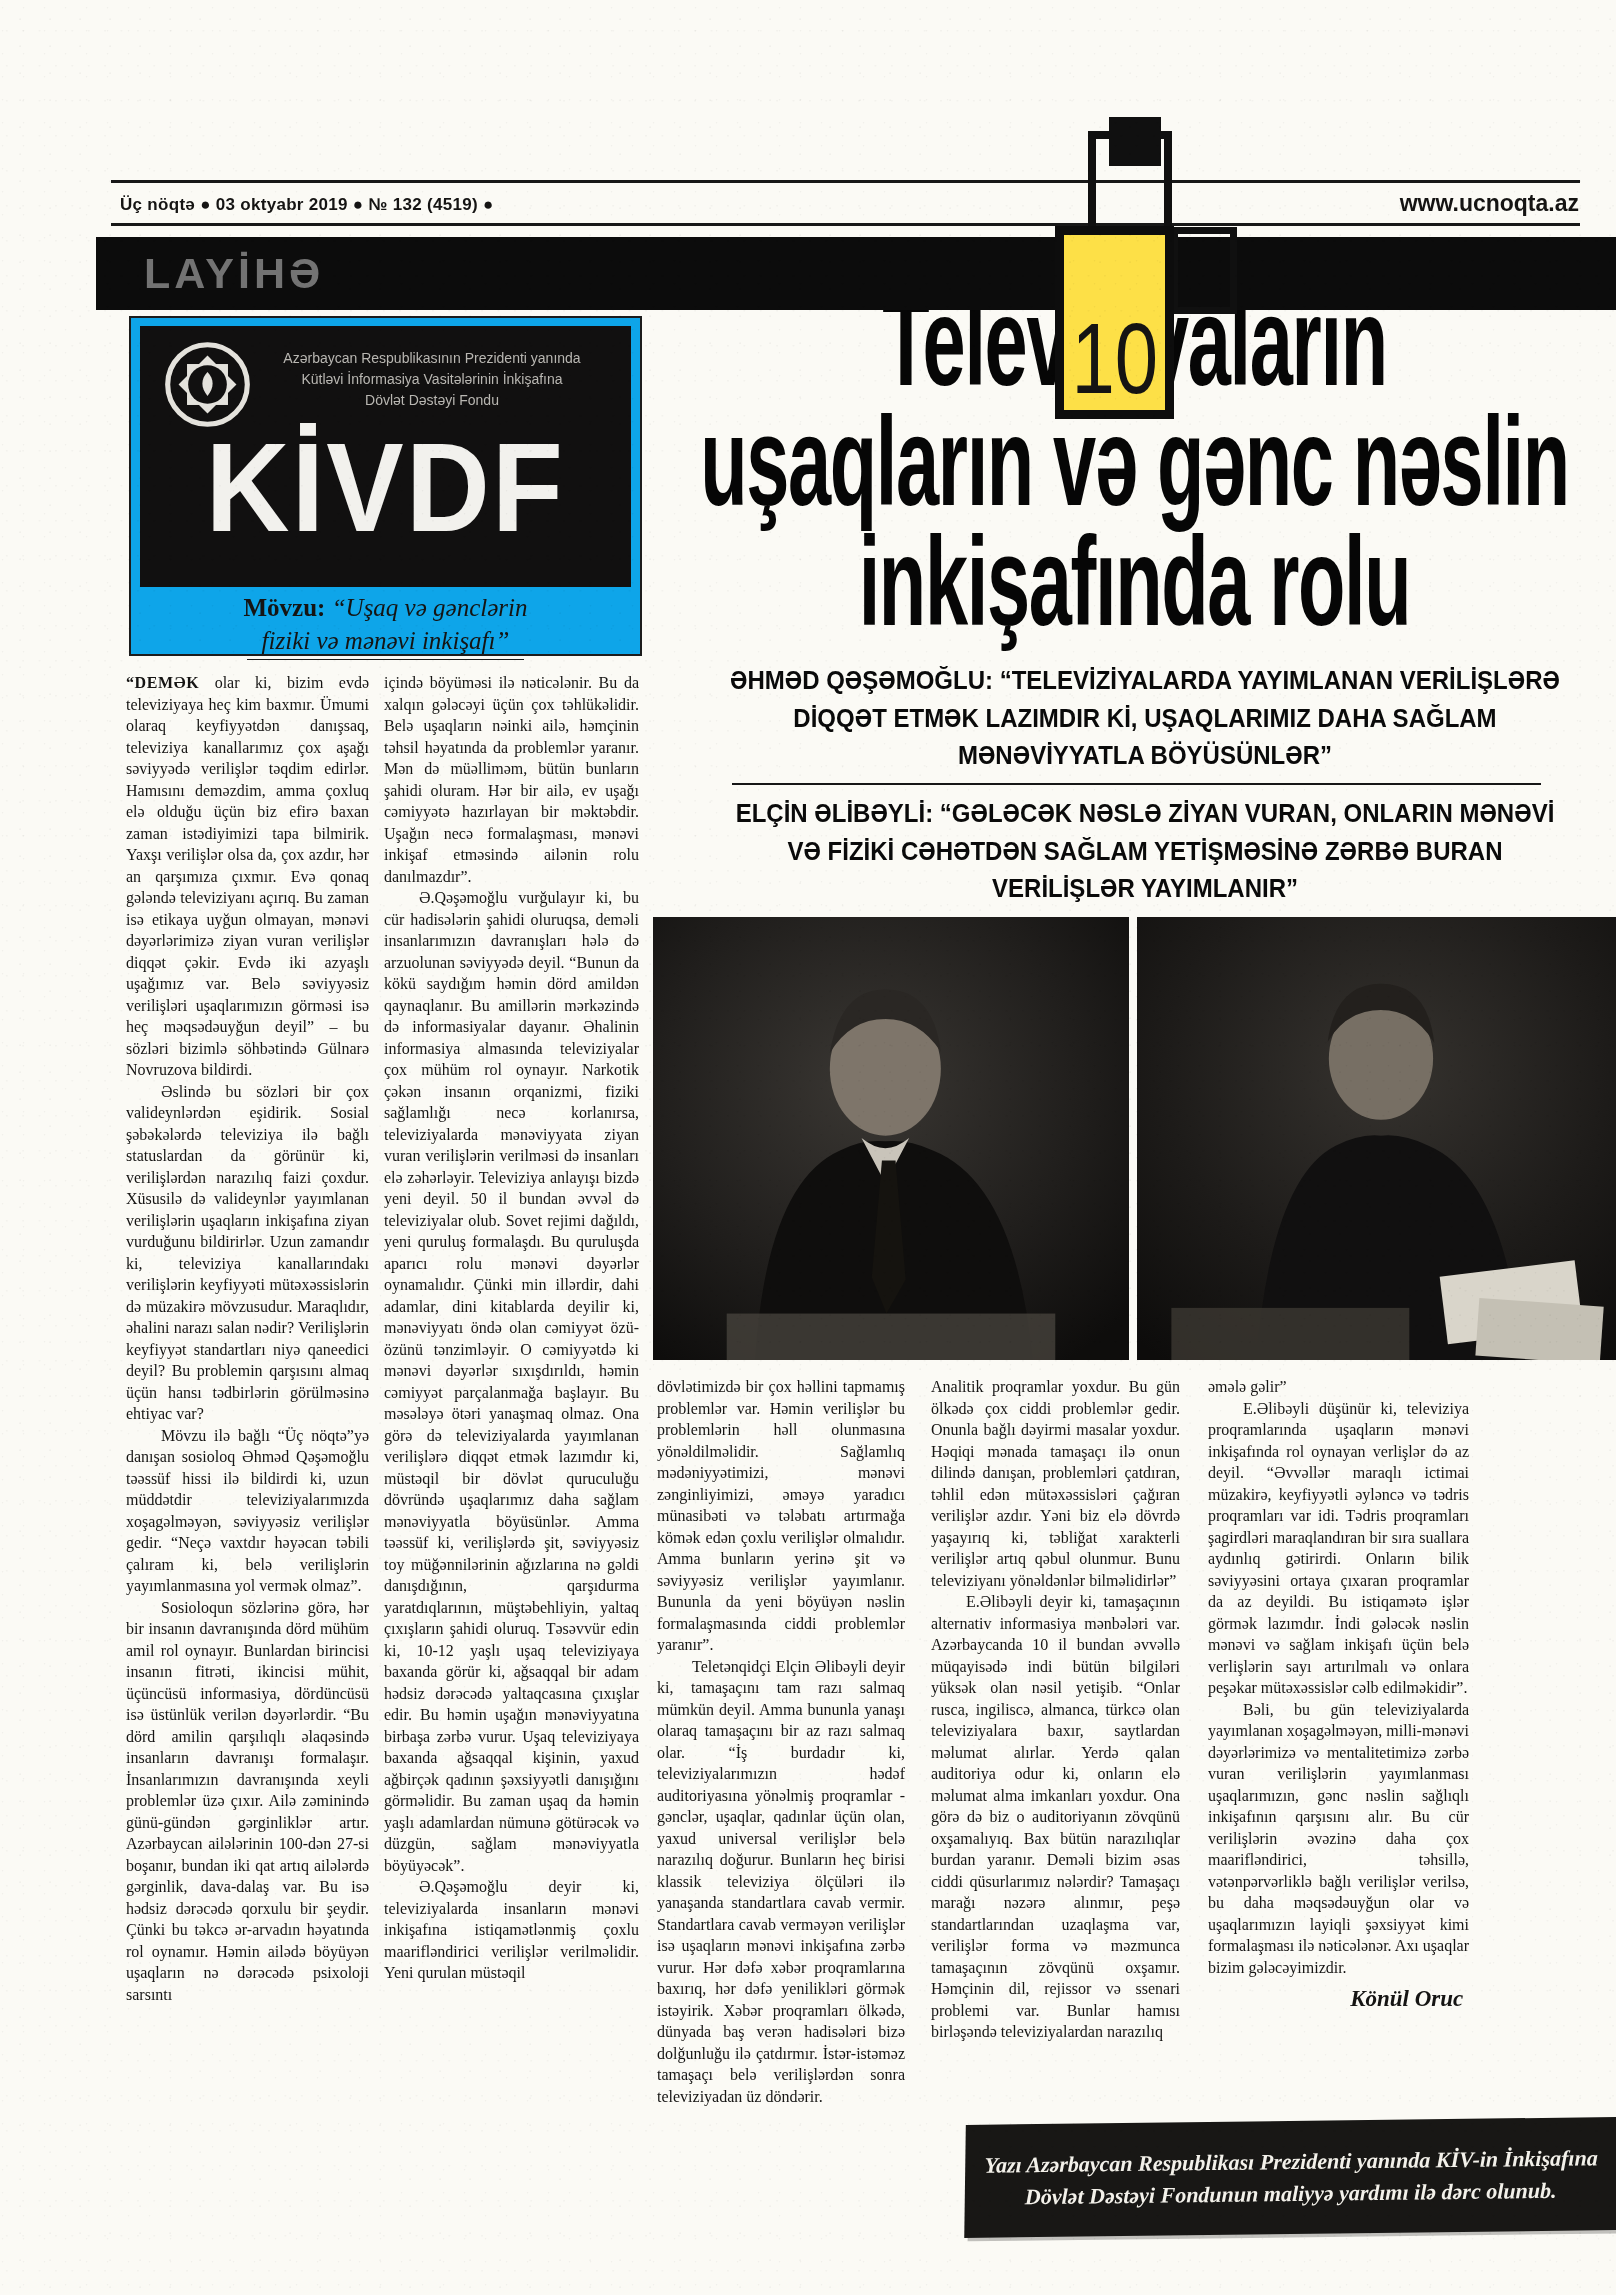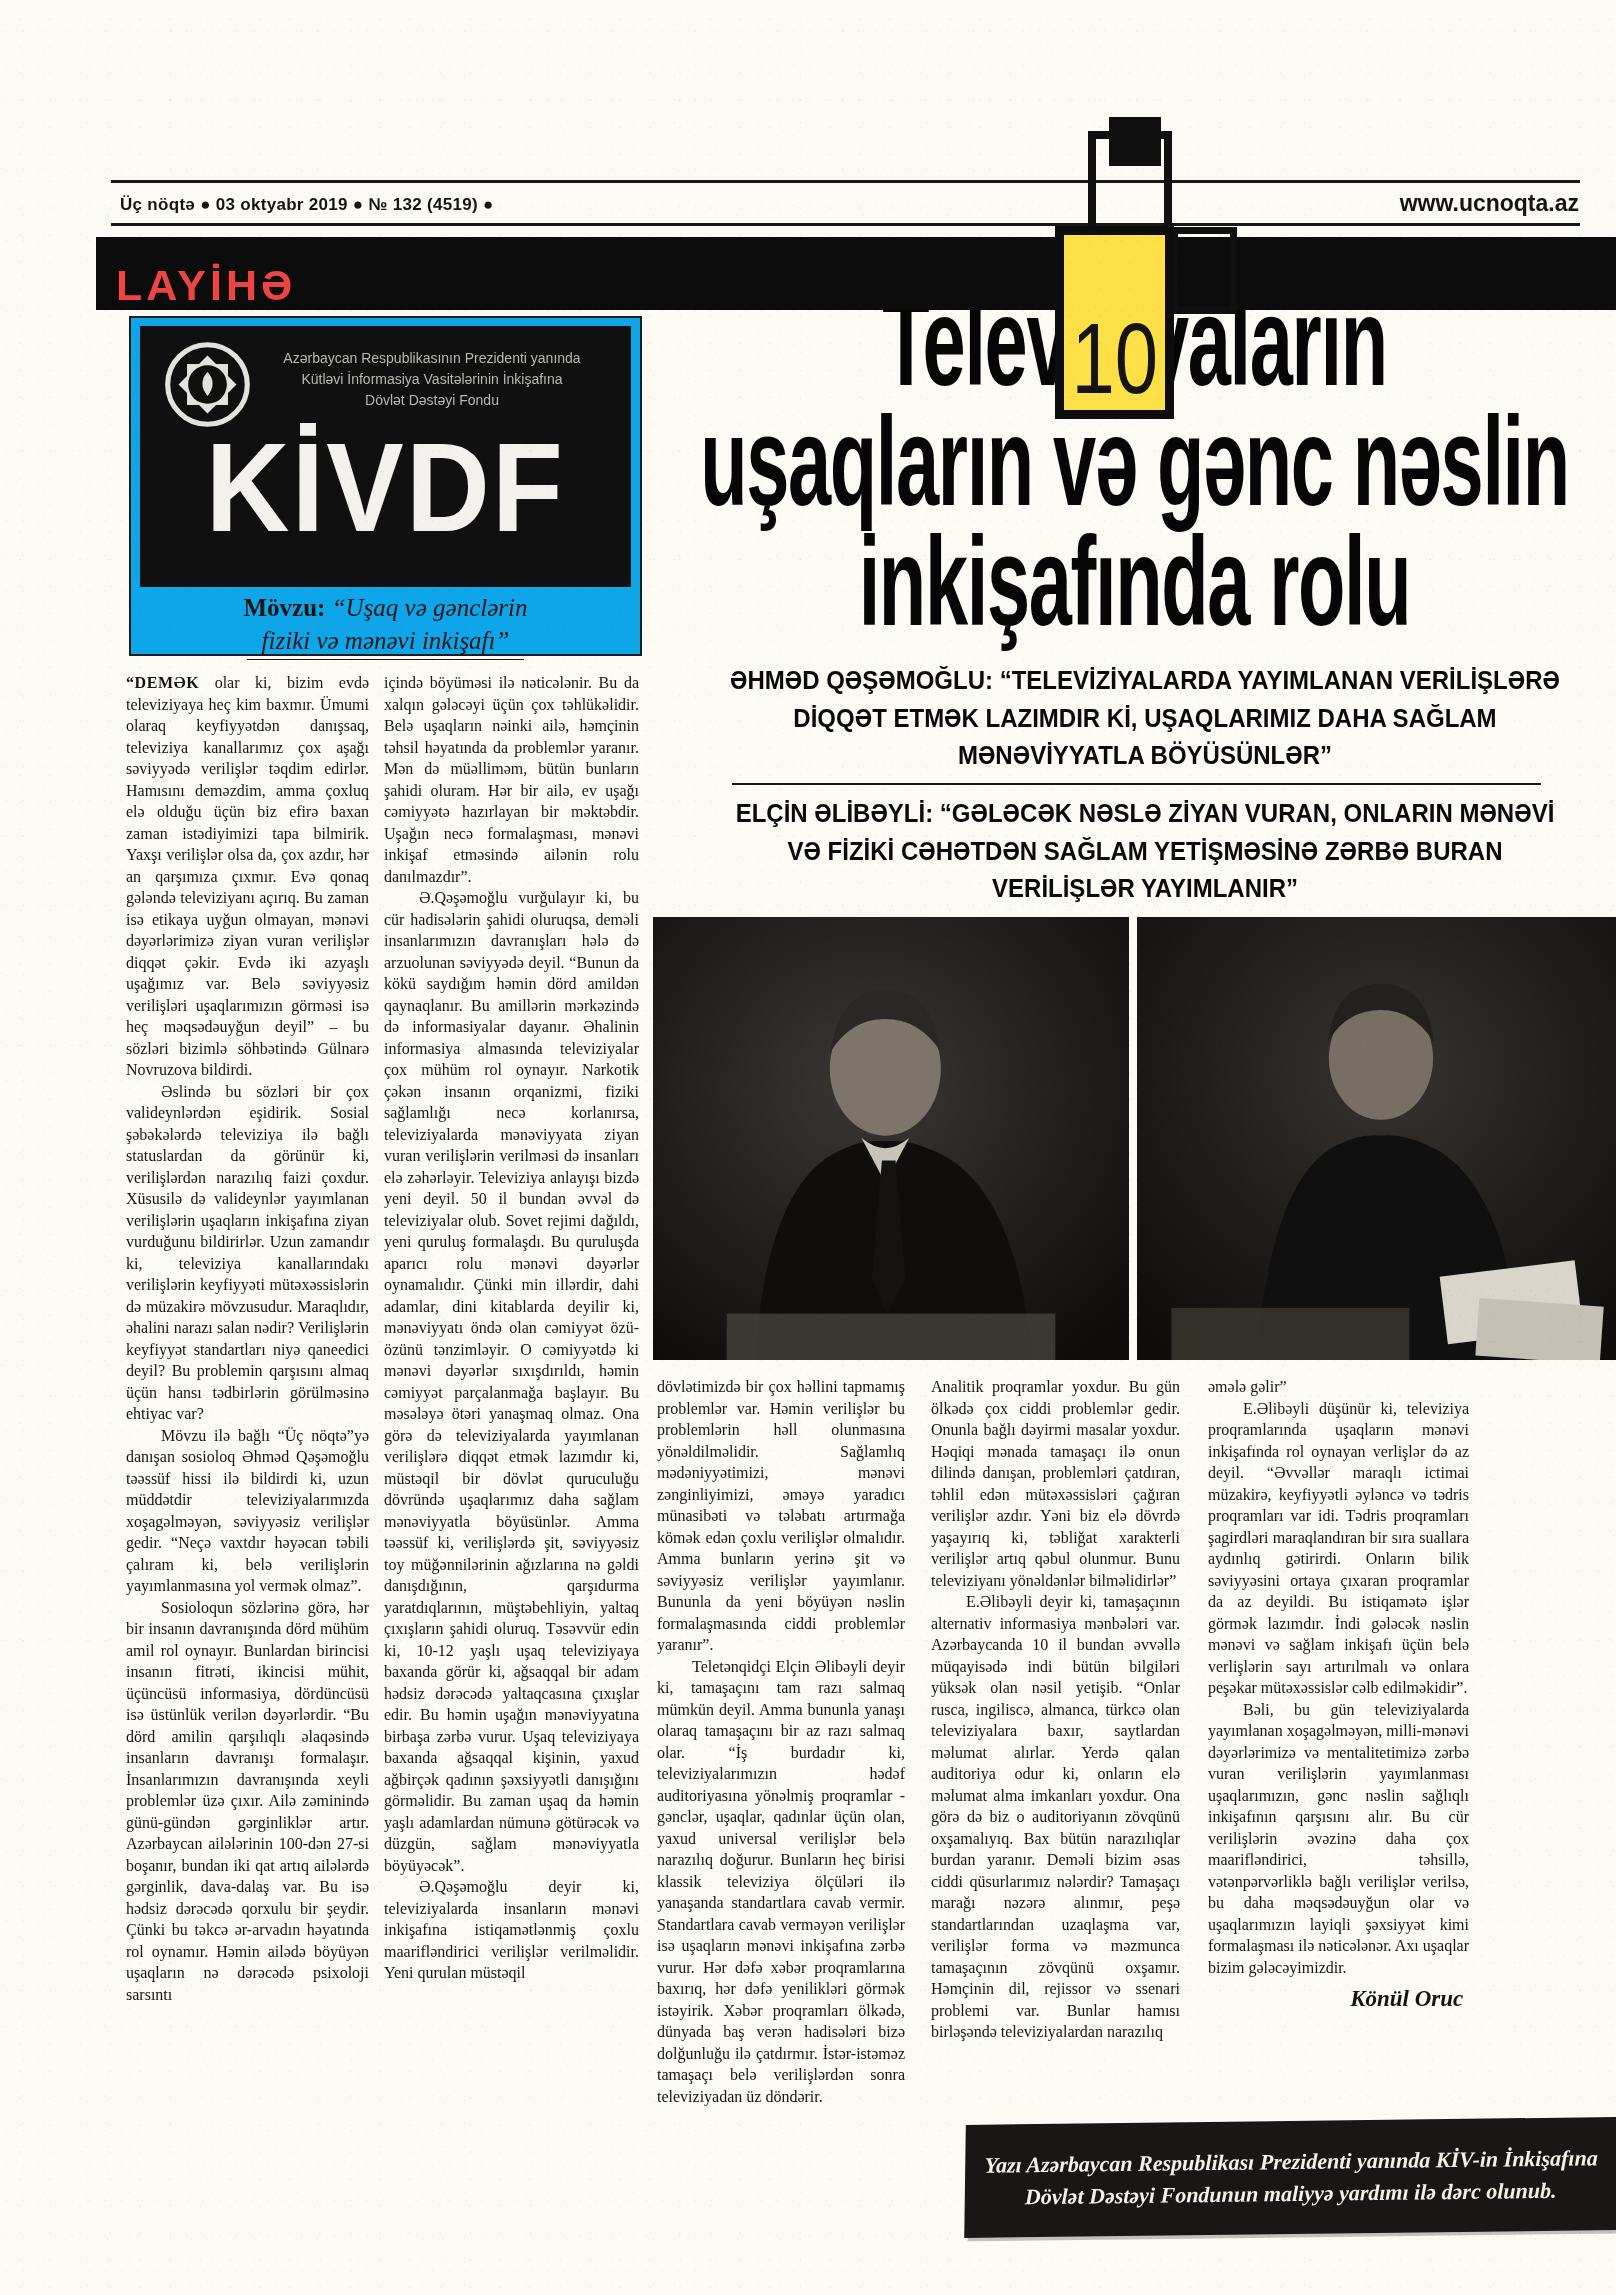--- a/index.html
+++ b/index.html
@@ -38,23 +38,23 @@
   .badge10{
     position:absolute;left:1055px;top:226px;width:101px;height:175px;
     background:#fde047;border:9px solid #0d0d0d;z-index:8;
     display:flex;align-items:flex-end;justify-content:center;
     font-family:"Liberation Sans",sans-serif;font-weight:normal;
   }
   .badge10 span{font-size:95px;line-height:1;transform:scale(.82,1.05);margin-bottom:4.5px;}
   
   .banner{
     position:absolute;left:96px;top:237px;width:1520px;height:73px;
-    background:#0c0c0c;color:#ef4444;display:flex;align-items:flex-end;
-    font-family:"Liberation Sans",sans-serif;font-weight:bold;
-    font-size:43px;letter-spacing:4px;padding-left:20px;box-sizing:border-box;
+    background:#0c0c0c;color:#737373;display:flex;align-items:center;
+    font-family:"Liberation Sans",sans-serif;font-weight:bold;
+    font-size:43px;letter-spacing:4px;padding-left:48px;box-sizing:border-box;
     z-index:5;
   }
   
   .logoBox{
     position:absolute;left:129px;top:316px;width:513px;height:340px;
     border:2.3px solid #1c1c1c;background:#0ea5e9;box-sizing:border-box;z-index:4;
   }
   .logoBlack{
     position:absolute;left:9px;top:8px;right:9px;height:261px;
     background:#111010;color:#d6d4cf;overflow:hidden;

